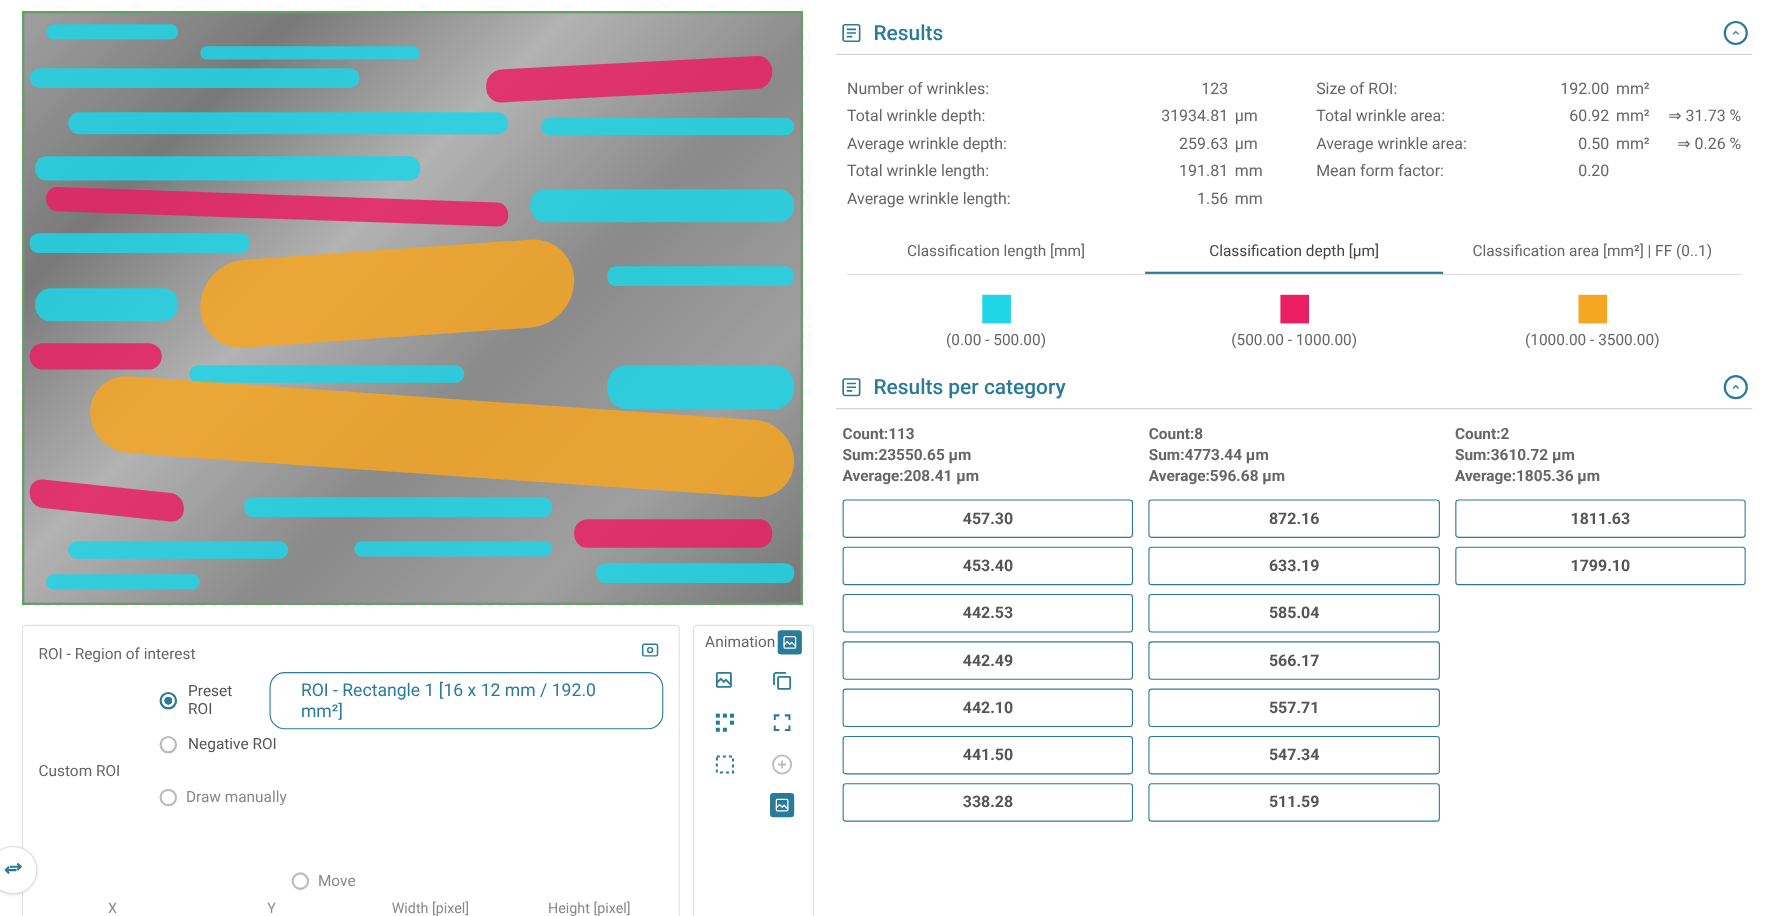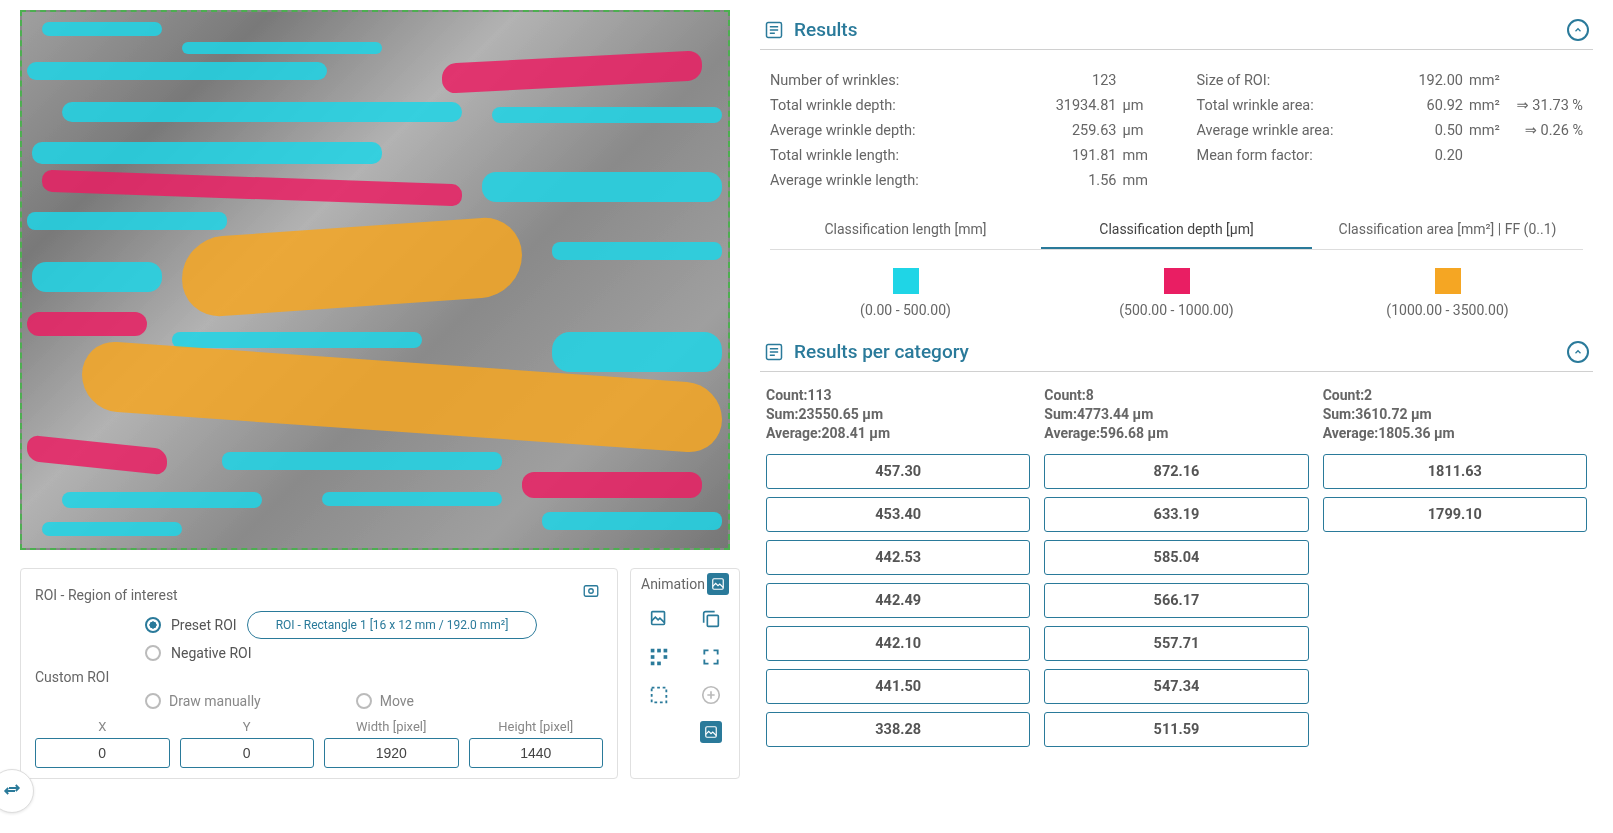--- a/index.html
+++ b/index.html
@@ -13,23 +13,23 @@
 .cyan { background: #1fd5e6; }
 .magenta { background: #e91e63; }
 .orange { background: #f5a623; }
 .swap-btn { position: absolute; bottom: 20px; left: -10px; width: 44px; height: 44px; border-radius: 50%; background: #fff; border: 1px solid #ddd; display: flex; align-items: center; justify-content: center; color: #2a7a9a; cursor: pointer; box-shadow: 0 1px 3px rgba(0,0,0,0.1); }
 .controls-row { display: flex; gap: 12px; margin-top: 18px; }
 .roi-panel { flex: 1; border: 1px solid #e0e0e0; border-radius: 4px; padding: 10px 14px; }
 .roi-title { color: #666; margin-bottom: 8px; display: flex; justify-content: space-between; align-items: flex-end; }
 .roi-row { display: flex; align-items: center; gap: 10px; margin: 6px 0 6px 110px; }
 .radio { width: 16px; height: 16px; border-radius: 50%; border: 2px solid #bbb; display: inline-block; flex-shrink: 0; }
 .radio.checked { border-color: #2a7a9a; background: radial-gradient(circle,#2a7a9a 40%,transparent 45%); }
-.roi-select { border: 1px solid #2a7a9a; border-radius: 14px; padding: 6px 28px; color: #2a7a9a; font-size: 12px; }
+.roi-select { border: 1px solid #2a7a9a; border-radius: 14px; padding: 6px 28px; color: #2a7a9a; font-size: 16px; }
 .custom-row { margin: 8px 0 0 0; color: #666; }
-.draw-row { display: flex; margin: 8px 0 0 110px; }
+.draw-row { display: flex; gap: 60px; margin: 8px 0 0 110px; flex-direction: column; }
 .draw-opt { display: flex; align-items: center; gap: 8px; color: #888; }
 .coord-row { display: flex; gap: 10px; margin-top: 10px; }
 .coord-col { flex: 1; text-align: center; }
 .coord-label { color: #888; font-size: 13px; margin-bottom: 4px; }
 .coord-input { width: 100%; border: 1px solid #2a7a9a; border-radius: 3px; padding: 6px 4px; text-align: center; color: #444; font-size: 14px; }
 .anim-panel { width: 110px; border: 1px solid #e0e0e0; border-radius: 4px; padding: 4px 10px; }
 .anim-title { display: flex; justify-content: space-between; align-items: center; color: #666; margin-bottom: 12px; }
 .anim-icons { display: grid; grid-template-columns: 1fr 1fr; gap: 14px 16px; justify-items: center; }
 .icon-btn { width: 24px; height: 24px; display: flex; align-items: center; justify-content: center; color: #2a7a9a; cursor: pointer; }
 .icon-sq { width: 22px; height: 22px; background: #2a7a9a; border-radius: 3px; display: flex; align-items: center; justify-content: center; }
@@ -119,21 +119,21 @@
         <div class="roi-row">
           <span class="radio"></span>
           <span>Negative ROI</span>
         </div>
         <div class="custom-row">Custom ROI</div>
         <div class="draw-row">
           <div class="draw-opt">
               <span class="radio"></span>
               <span>Draw manually</span>
             </div>
-          <div class="draw-opt" style="margin-left:95px">
+          <div class="draw-opt" style="margin-left:120px">
               <span class="radio"></span>
               <span>Move</span>
             </div>
         </div>
         <div class="coord-row">
           <div class="coord-col">
             <div class="coord-label">X</div>
             <input class="coord-input" value="0" style="">
           </div>
           <div class="coord-col">

